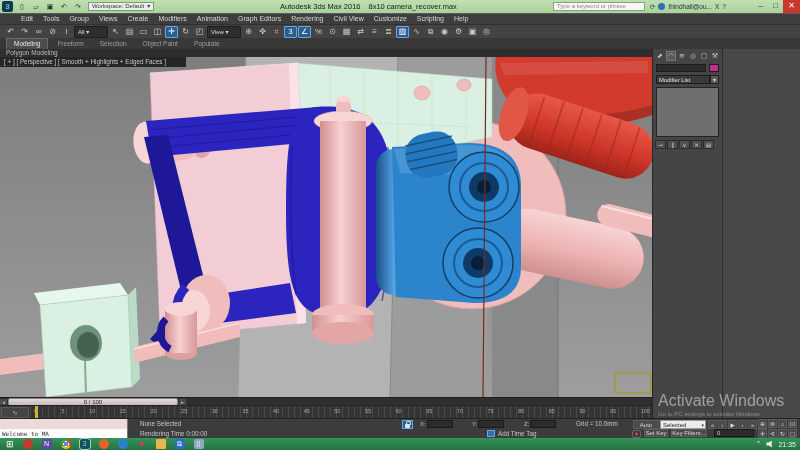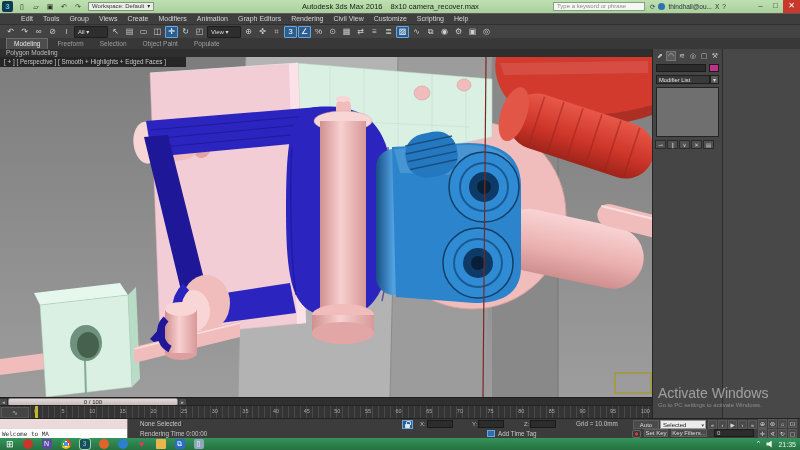--- a/index.html
+++ b/index.html
@@ -5,21 +5,21 @@
   html,body{margin:0;padding:0;background:#222;}
   *{box-sizing:border-box;font-family:"Liberation Sans",sans-serif;}
   #app{position:relative;width:800px;height:450px;overflow:hidden;background:#3c3c3c;}
   .abs{position:absolute;}
   
   .titlebar{left:0;top:0;width:800px;height:13px;background:linear-gradient(#bfe0b2,#a9d19b);display:flex;align-items:center;font-size:7px;color:#1d1d1d;}
   .applogo{width:11px;height:11px;margin:0 3px 0 2px;background:#123a4e;border-radius:2px;color:#57c8d8;font-size:8px;font-weight:bold;text-align:center;line-height:11px;}
   .qat{display:flex;gap:2px;align-items:center;}
   .qbtn{width:12px;height:10px;font-size:7px;line-height:10px;text-align:center;color:#2b2b2b;}
   .wsdd{margin-left:4px;height:9px;background:#e9efe6;border:1px solid #7e9a78;font-size:6px;line-height:7px;padding:0 3px;color:#333;display:flex;align-items:center;gap:3px;}
-  .titletext{position:absolute;left:302px;top:0;height:13px;line-height:13px;font-size:7.5px;color:#1b1b1b;white-space:nowrap;}
+  .titletext{position:absolute;left:280px;top:0;height:13px;line-height:13px;font-size:7.5px;color:#1b1b1b;white-space:nowrap;}
   .titletext b{font-weight:normal;margin-left:8px;}
   .tsearch{position:absolute;left:553px;top:2px;width:92px;height:9px;background:#f5f8f2;border:1px solid #85a083;font-size:6px;color:#8a8a8a;line-height:7px;padding-left:3px;overflow:hidden;white-space:nowrap;}
   .ticons{position:absolute;left:650px;top:1px;height:11px;display:flex;align-items:center;gap:3px;font-size:6.5px;color:#25323d;}
   .avatar{width:7px;height:7px;border-radius:50%;background:#2f6fb4;}
   .winbtns{position:absolute;right:0;top:0;height:13px;display:flex;}
   .wbtn{width:15px;height:13px;font-size:8px;line-height:12px;text-align:center;color:#333;}
   .wclose{background:#c8392b;color:#fff;width:17px;}
   
   .menubar{left:0;top:13px;width:800px;height:11px;background:#3e3e3e;border-top:1px solid #5a5a5a;display:flex;align-items:center;padding-left:16px;}
   .menu-item{font-size:7px;color:#d6d6d6;padding:0 5px;line-height:10px;white-space:nowrap;}
@@ -43,21 +43,21 @@
   .ctab.active{background:#5a5a5a;border:1px solid #777;color:#ffd27a;line-height:8px;}
   .namefield{position:absolute;left:3px;top:15px;width:50px;height:8px;background:#2c2c2c;border:1px solid #1c1c1c;}
   .swatch{position:absolute;left:56px;top:15px;width:10px;height:8px;border:1px solid #1c1c1c;}
   .modlist{position:absolute;left:3px;top:26px;width:54px;height:9px;background:#3a3a3a;border:1px solid #1e1e1e;font-size:5.8px;line-height:8px;color:#e2e2e2;padding-left:2px;white-space:nowrap;overflow:hidden;}
   .modarrow{position:absolute;left:57px;top:26px;width:9px;height:9px;background:#5a5a5a;border:1px solid #1e1e1e;font-size:6px;line-height:8px;text-align:center;color:#ddd;}
   .stackbox{position:absolute;left:3px;top:38px;width:63px;height:50px;background:#6f6f6f;border:1px solid #242424;}
   .stackbtns{position:absolute;left:2px;top:91px;display:flex;gap:1px;}
   .sbtn{width:11px;height:9px;background:#505050;border:1px solid #2a2a2a;font-size:5.5px;line-height:8px;text-align:center;color:#d0d0d0;}
   .dockempty{left:722px;top:49px;width:78px;height:369px;background:#484848;border-left:1px solid #2c2c2c;}
   .watermark{left:658px;top:385px;z-index:6;color:rgba(255,255,255,.48);pointer-events:none;}
-  .watermark .l1{font-size:14px;}
+  .watermark .l1{font-size:16px;margin-top:7px;}
   .watermark .l2{font-size:6px;margin-top:1px;color:rgba(255,255,255,.35);}
   
   .timesliderrow{left:0;top:397px;width:652px;height:8px;background:#2f2f2f;border-top:1px solid #1f1f1f;}
   .tsarrow{position:absolute;top:1px;width:7px;height:6px;background:#4c4c4c;color:#bbb;font-size:5px;line-height:6px;text-align:center;}
   .tspill{position:absolute;left:8px;top:0;width:170px;height:8px;background:linear-gradient(#e3dada,#c4baba);border:1px solid #8d8383;border-radius:2px;font-size:6px;line-height:7px;text-align:center;color:#222;}
   .rulerrow{left:0;top:405px;width:652px;height:13px;background:#343434;border-top:1px solid #232323;
     background-image:repeating-linear-gradient(90deg,#4a4a4a 0 1px,transparent 1px 6px);}
   .minicurve{position:absolute;left:1px;top:1px;width:28px;height:11px;background:#444;border:1px solid #585858;color:#bbb;font-size:7px;line-height:10px;text-align:center;}
   .framemarker{position:absolute;left:35px;top:0;width:3px;height:13px;background:#c9b71f;}
   .ticklabels{position:absolute;left:34px;top:2px;width:616px;display:flex;justify-content:space-between;}

